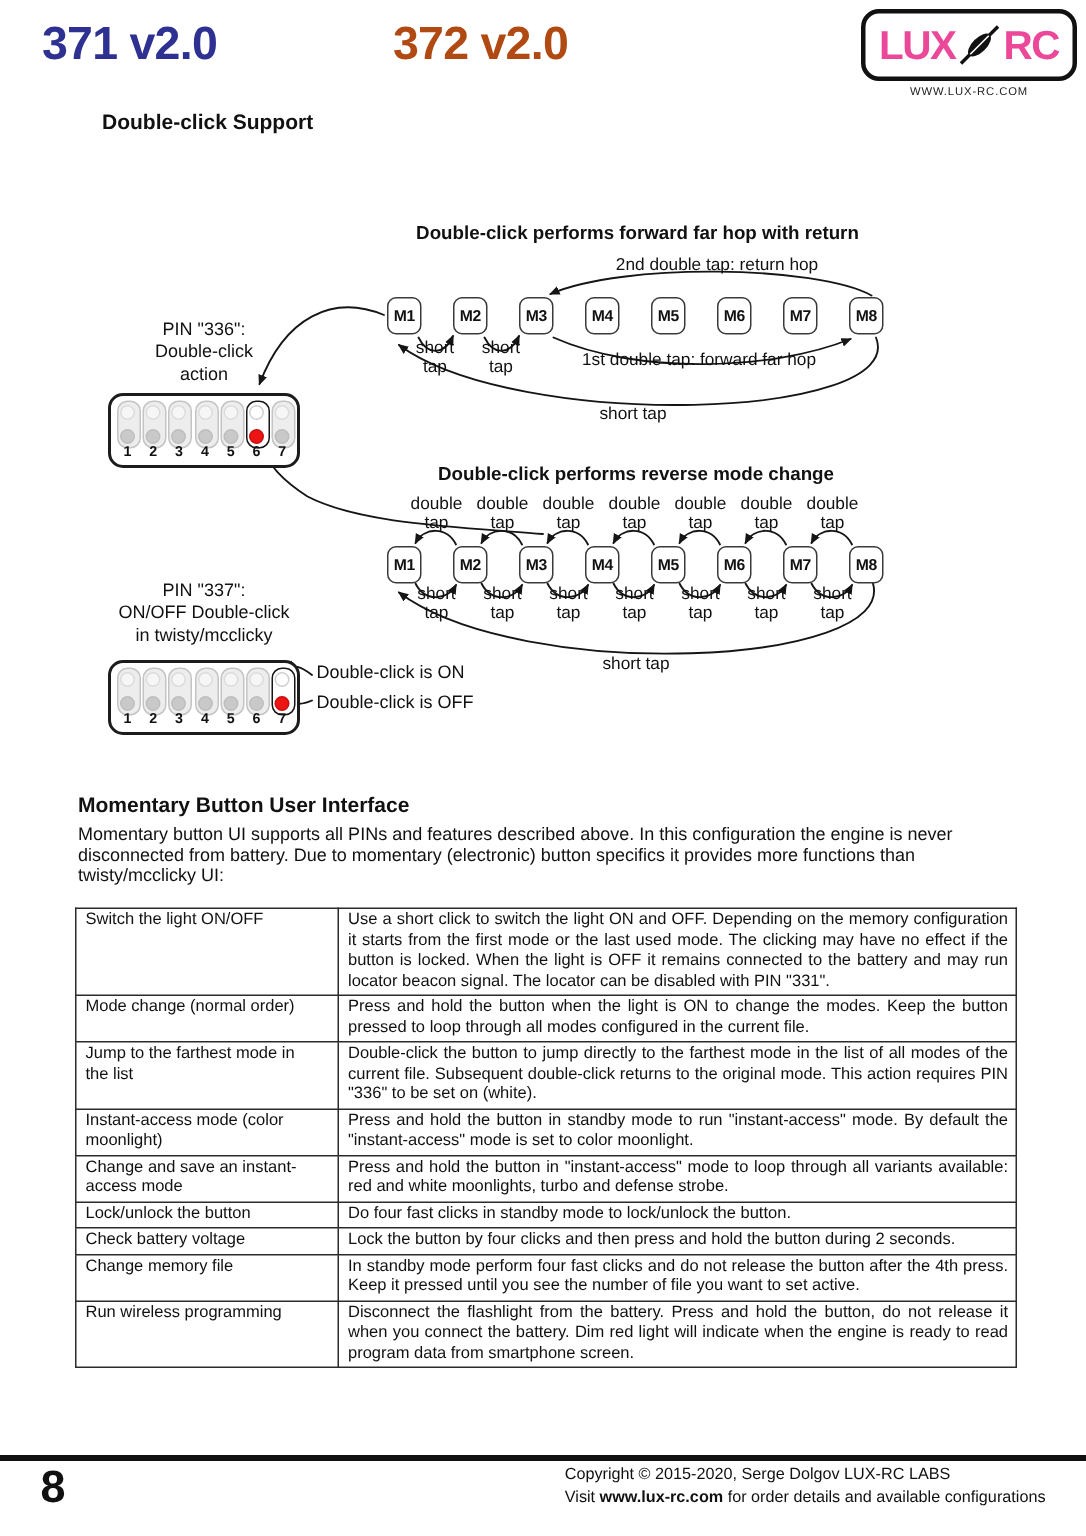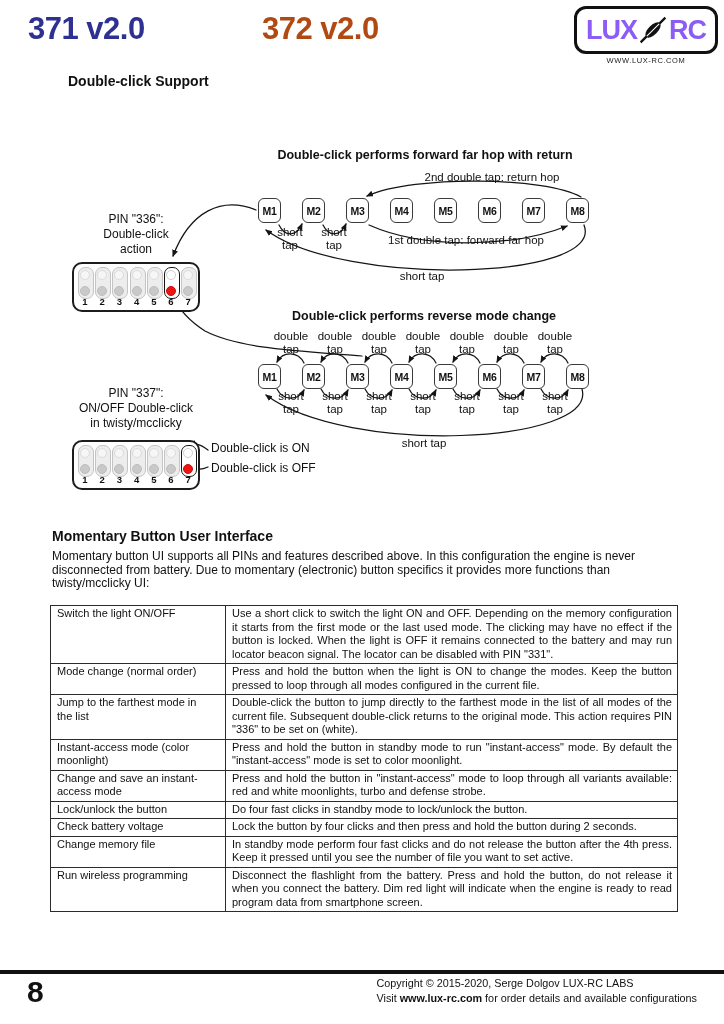--- a/index.html
+++ b/index.html
@@ -5,21 +5,21 @@
   html,body{margin:0;padding:0;background:#e8e8e8;}
   .page{position:relative;width:724px;height:1024px;background:#ffffff;
         font-family:"Liberation Sans","DejaVu Sans",sans-serif;color:#111;overflow:hidden;margin:0 auto;}
   .abs{position:absolute;}
   .ctr{transform:translateX(-50%);text-align:center;}
   .pre{white-space:pre-line;}
   
   .brand{font-size:31px;font-weight:bold;letter-spacing:-0.5px;}
   .logo{width:138px;height:42px;border:3.5px solid #111;border-radius:12px;background:#fff;
         display:flex;align-items:center;justify-content:center;gap:1px;}
-  .logo .lt{font-size:27px;font-weight:bold;letter-spacing:-1px;color:#8b5cf6;}
+  .logo .lt{font-size:27px;font-weight:bold;letter-spacing:-1px;color:#ec4899;}
   .logo-url{font-size:7.5px;letter-spacing:0.6px;color:#222;}
   
   .h2{font-size:14px;font-weight:bold;}
   .body-text{font-size:12px;line-height:13.5px;}
   
   .dtitle{font-size:12.5px;font-weight:bold;white-space:nowrap;}
   .dlabel{font-size:11.5px;white-space:nowrap;}
   .tap{font-size:11.5px;line-height:13px;}
   .mbox{position:absolute;width:21px;height:23px;border:1.6px solid #3a3a3a;border-radius:6px;background:#fff;
         display:flex;align-items:center;justify-content:center;font-size:10.5px;font-weight:bold;letter-spacing:-0.3px;}
@@ -102,21 +102,21 @@
         <line x1="10" y1="24" x2="24" y2="10" stroke="#fff" stroke-width="1.2"></line>
       </svg>
       <span class="lt">RC</span>
     </div>
     <div class="logo-url" style="text-align:center;margin-top:2px;">WWW.LUX-RC.COM</div>
   </div>
 
   <div class="abs h2" style="left:52px;top:73px;padding-left:16px;">Double-click Support</div>
 
   <div class="abs ctr dtitle" style="left:425px;top:148px;">Double-click performs forward far hop with return</div>
-  <div class="abs ctr dlabel" style="left:492px;top:171px;">2nd double tap: return hop</div>
+  <div class="abs ctr dlabel" style="left:478px;top:171px;">2nd double tap: return hop</div>
 
   <div class="mbox" style="left:258px;top:198px;">M1</div>
   <div class="mbox" style="left:302px;top:198px;">M2</div>
   <div class="mbox" style="left:346px;top:198px;">M3</div>
   <div class="mbox" style="left:390px;top:198px;">M4</div>
   <div class="mbox" style="left:434px;top:198px;">M5</div>
   <div class="mbox" style="left:478px;top:198px;">M6</div>
   <div class="mbox" style="left:522px;top:198px;">M7</div>
   <div class="mbox" style="left:566px;top:198px;">M8</div>
 

